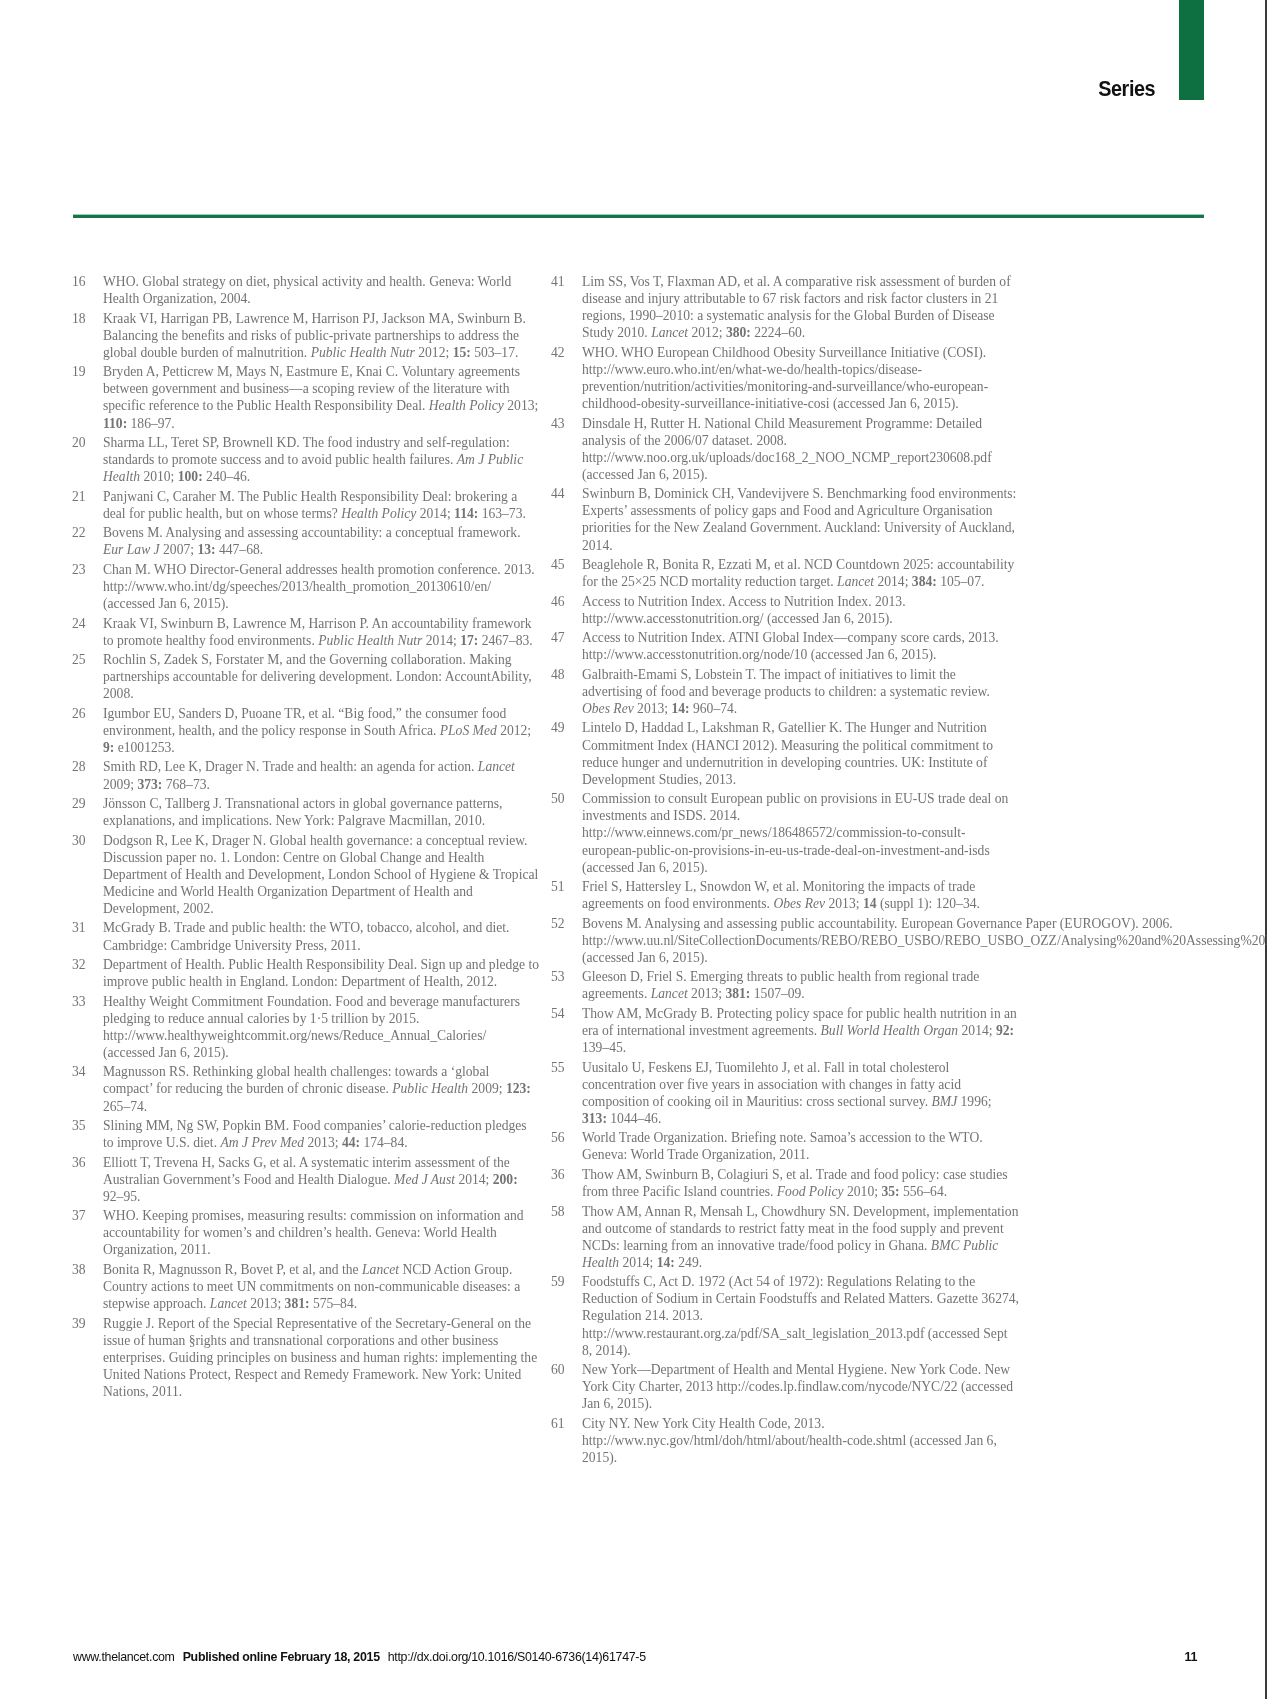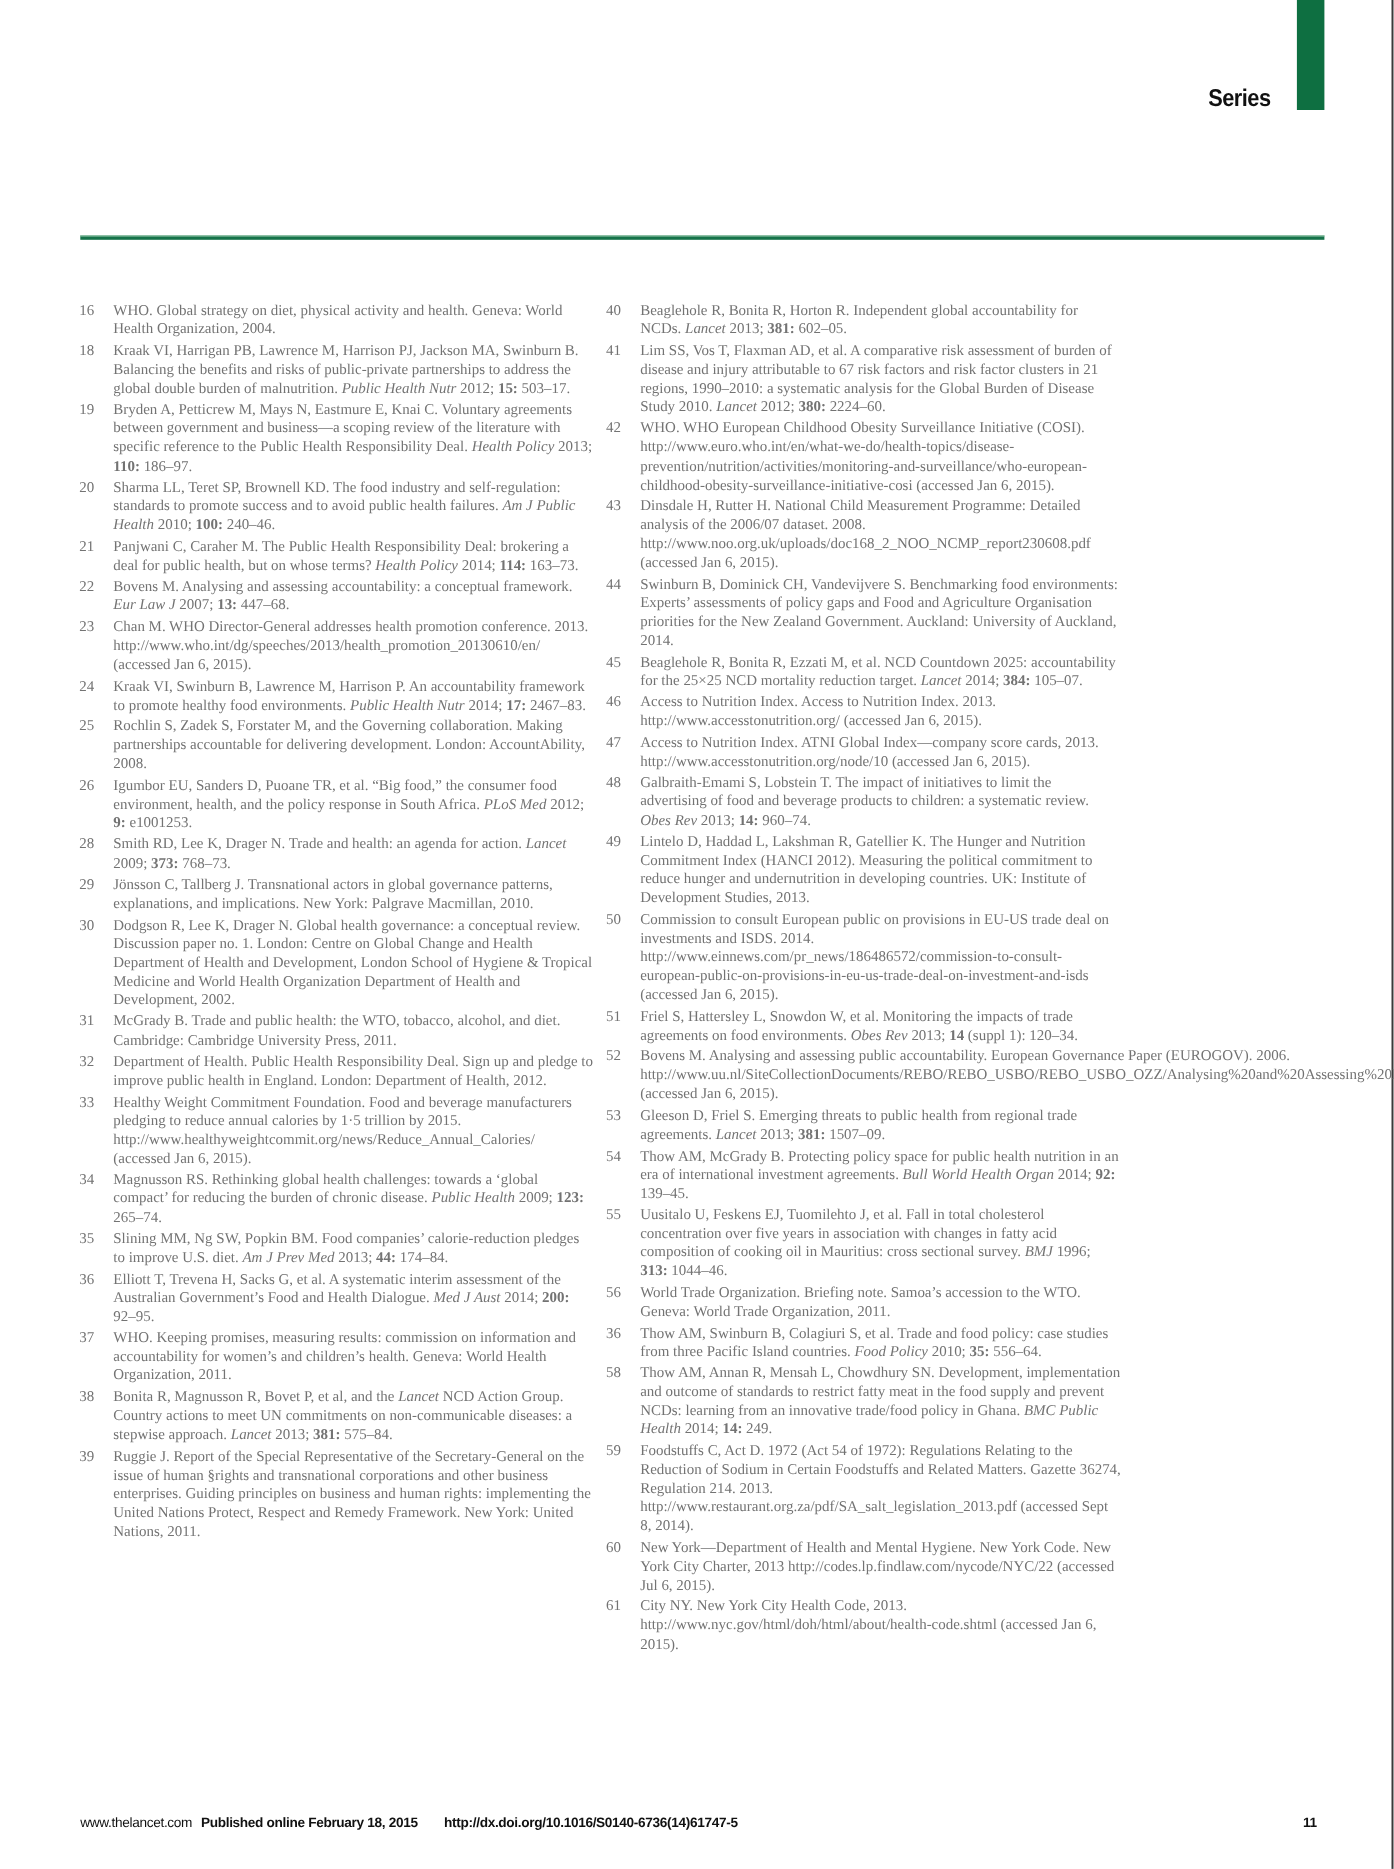--- a/index.html
+++ b/index.html
@@ -28,21 +28,21 @@
   .ref-text { flex: 1; }
   .ref-text i { font-style: italic; }
   .ref-text b { font-weight: bold; }
 
   .footer {
     position: absolute; left: 73px; top: 1650px; width: 1130px;
     font-family: "Liberation Sans", "DejaVu Sans", sans-serif; font-size: 12.4px; color: #111;
     display: flex; justify-content: space-between; letter-spacing: -0.3px;
   }
   .footer .pub { font-weight: bold; margin-left: 8px; }
-  .footer .doi { font-weight: bold; margin-left: 24px; }
+  .footer .doi { font-weight: normal; margin-left: 8px; }
   .footer .page { font-weight: bold; margin-right: 6px; }
 </style>
 </head>
 <body>
 
 <div class="edge-border"></div>
 <div class="green-tab"></div>
 <div class="series-label">Series</div>
 <div class="top-rule"></div>
 
@@ -131,24 +131,20 @@
       <span class="ref-num">38</span>
       <span class="ref-text"><span>Bonita R, Magnusson R, Bovet P, et al, and the </span><i>Lancet</i><span> NCD Action Group. Country actions to meet UN commitments on non-communicable diseases: a stepwise approach. </span><i>Lancet</i><span> 2013; </span><b>381:</b><span> 575–84.</span></span>
     </div>
     <div class="ref">
       <span class="ref-num">39</span>
       <span class="ref-text"><span>Ruggie J. Report of the Special Representative of the Secretary-General on the issue of human §rights and transnational corporations and other business enterprises. Guiding principles on business and human rights: implementing the United Nations Protect, Respect and Remedy Framework. New York: United Nations, 2011.</span></span>
     </div>
   </div>
 <div class="col col-right">
     <div class="ref">
-      <span class="ref-num">40</span>
-      <span class="ref-text"><span>Beaglehole R, Bonita R, Horton R. Independent global accountability for NCDs. </span><i>Lancet</i><span> 2013; </span><b>381:</b><span> 602–05.</span></span>
-    </div>
-    <div class="ref">
       <span class="ref-num">41</span>
       <span class="ref-text"><span>Lim SS, Vos T, Flaxman AD, et al. A comparative risk assessment of burden of disease and injury attributable to 67 risk factors and risk factor clusters in 21 regions, 1990–2010: a systematic analysis for the Global Burden of Disease Study 2010. </span><i>Lancet</i><span> 2012; </span><b>380:</b><span> 2224–60.</span></span>
     </div>
     <div class="ref">
       <span class="ref-num">42</span>
       <span class="ref-text"><span>WHO. WHO European Childhood Obesity Surveillance Initiative (COSI). http://www.euro.who.int/en/what-we-do/health-topics/disease-prevention/nutrition/activities/monitoring-and-surveillance/who-european-childhood-obesity-surveillance-initiative-cosi (accessed Jan 6, 2015).</span></span>
     </div>
     <div class="ref">
       <span class="ref-num">43</span>
       <span class="ref-text"><span>Dinsdale H, Rutter H. National Child Measurement Programme: Detailed analysis of the 2006/07 dataset. 2008. http://www.noo.org.uk/uploads/doc168_2_NOO_NCMP_report230608.pdf (accessed Jan 6, 2015).</span></span>
@@ -212,21 +208,21 @@
     <div class="ref">
       <span class="ref-num">58</span>
       <span class="ref-text"><span>Thow AM, Annan R, Mensah L, Chowdhury SN. Development, implementation and outcome of standards to restrict fatty meat in the food supply and prevent NCDs: learning from an innovative trade/food policy in Ghana. </span><i>BMC Public Health</i><span> 2014; </span><b>14:</b><span> 249.</span></span>
     </div>
     <div class="ref">
       <span class="ref-num">59</span>
       <span class="ref-text"><span>Foodstuffs C, Act D. 1972 (Act 54 of 1972): Regulations Relating to the Reduction of Sodium in Certain Foodstuffs and Related Matters. Gazette 36274, Regulation 214. 2013. http://www.restaurant.org.za/pdf/SA_salt_legislation_2013.pdf (accessed Sept 8, 2014).</span></span>
     </div>
     <div class="ref">
       <span class="ref-num">60</span>
-      <span class="ref-text"><span>New York—Department of Health and Mental Hygiene. New York Code. New York City Charter, 2013 http://codes.lp.findlaw.com/nycode/NYC/22 (accessed Jul 6, 2015).</span></span>
+      <span class="ref-text"><span>New York—Department of Health and Mental Hygiene. New York Code. New York City Charter, 2013 http://codes.lp.findlaw.com/nycode/NYC/22 (accessed Jan 6, 2015).</span></span>
     </div>
     <div class="ref">
       <span class="ref-num">61</span>
       <span class="ref-text"><span>City NY. New York City Health Code, 2013. http://www.nyc.gov/html/doh/html/about/health-code.shtml (accessed Jan 6, 2015).</span></span>
     </div>
   </div>
 
 <div class="footer">
   <div>
     <span>www.thelancet.com</span><span class="pub">Published online February 18, 2015</span><span class="doi">http://dx.doi.org/10.1016/S0140-6736(14)61747-5</span>

